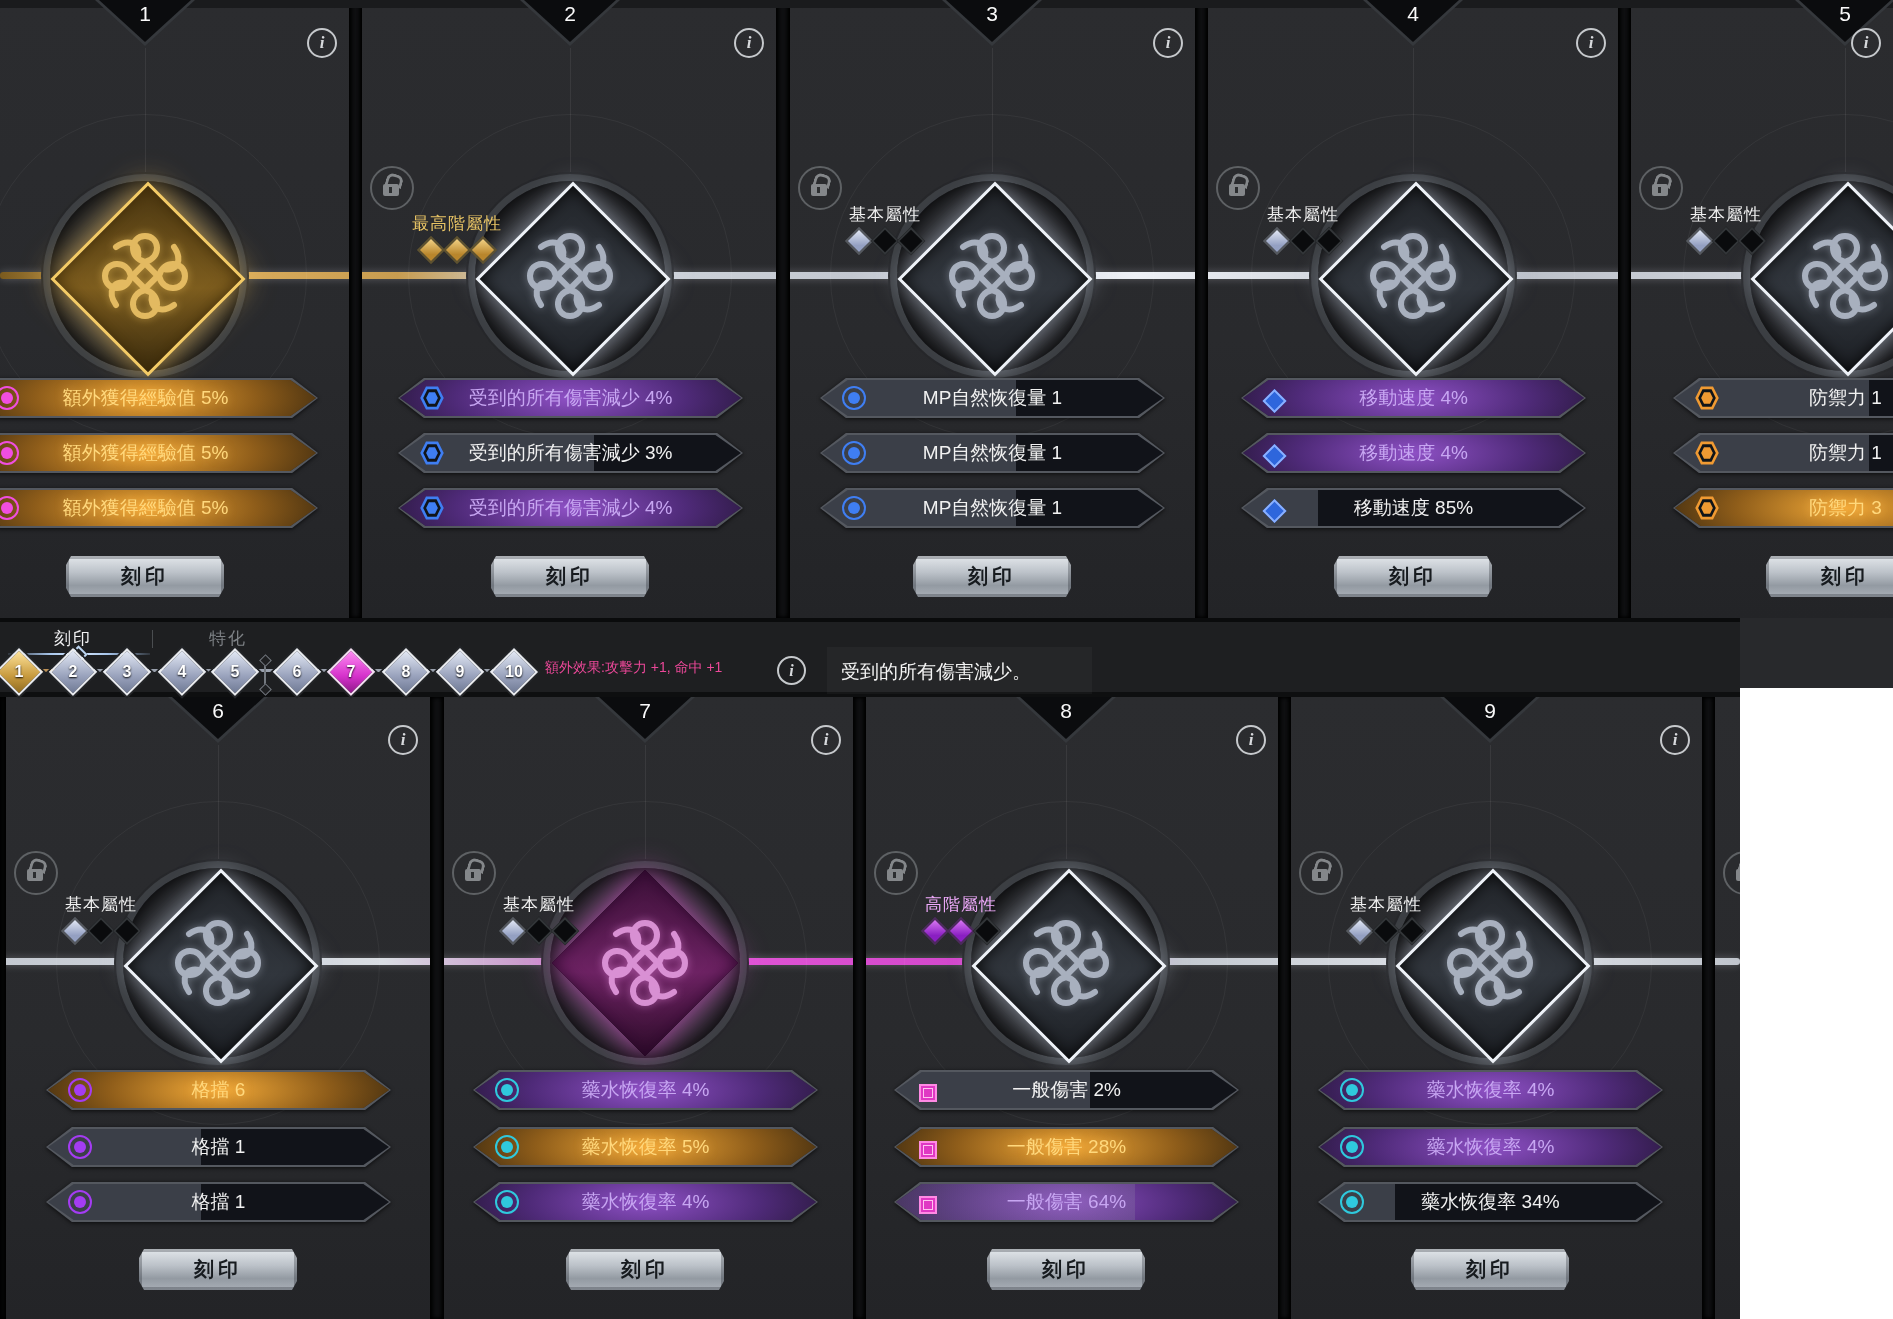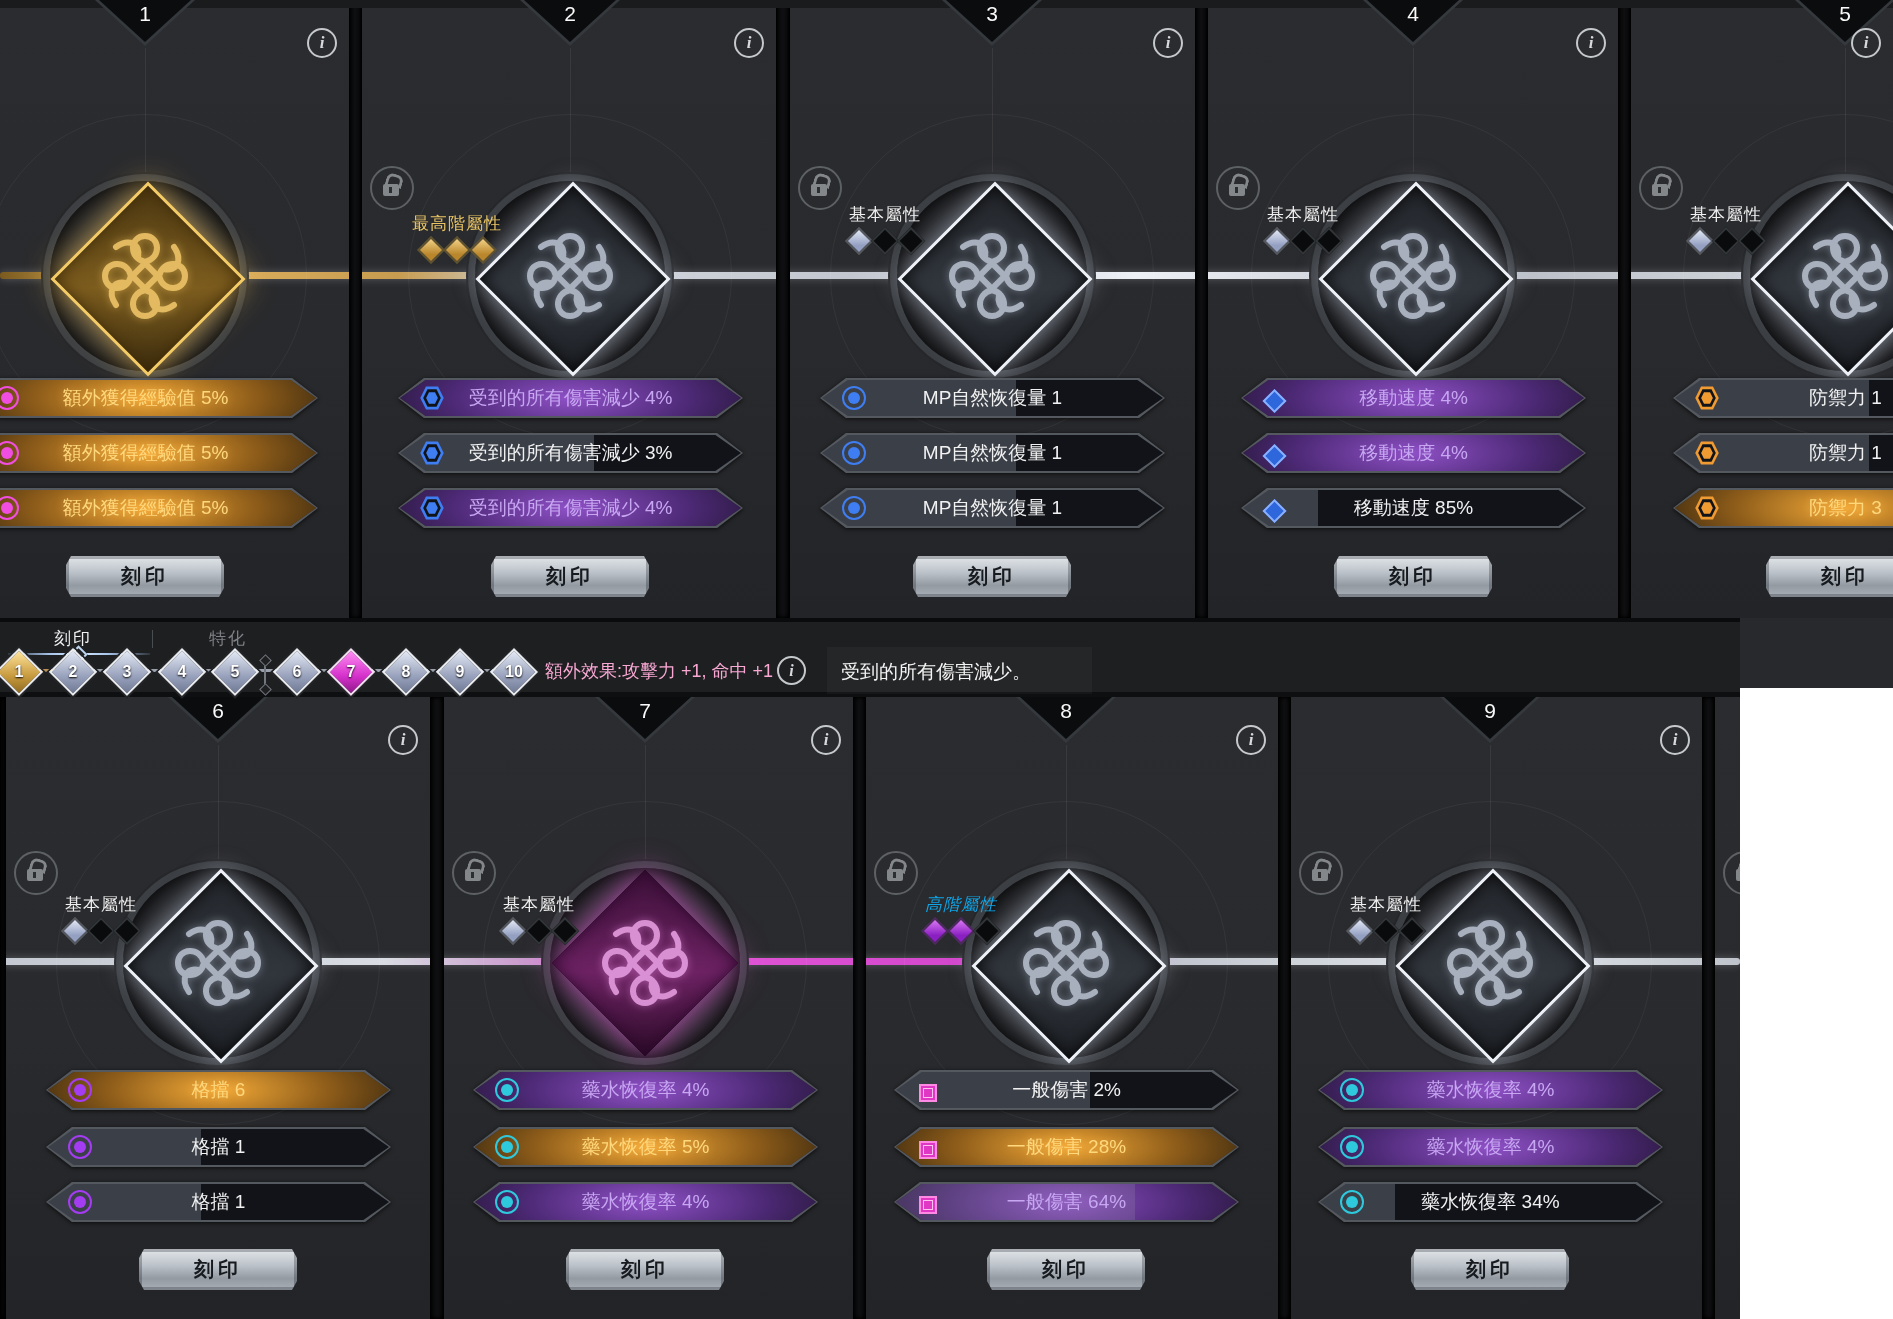--- a/index.html
+++ b/index.html
@@ -29,21 +29,21 @@
   
   .lock{position:absolute;left:8px;width:40px;height:40px;border:2px solid #5e6164;border-radius:50%;
         background:rgba(42,44,46,.5);z-index:6;}
   .lock .shackle{position:absolute;left:14px;top:6px;width:11px;height:10px;border:3px solid #84878a;border-bottom:none;
                  border-radius:7px 7px 0 0;transform:rotate(16deg);}
   .lock .body{position:absolute;left:11px;top:16px;width:16px;height:12px;background:#84878a;border-radius:2px;}
   .lock .body::after{content:"";position:absolute;left:6px;top:3px;width:3px;height:6px;background:#2c2e30;}
   
   .tier{position:absolute;width:130px;text-align:center;z-index:6;}
   .tier-label{font-size:17px;letter-spacing:1px;color:#f0f0f0;}
-  .tier-label.gold{color:#e9c565;}.tier-label.purple{color:#0ea5e9;font-style:italic;}
+  .tier-label.gold{color:#e9c565;}.tier-label.purple{color:#f0abfc;}
   .tier-diamonds{margin-top:5px;display:flex;justify-content:center;}
   .t-diamond{width:16px;height:16px;transform:rotate(45deg);margin:0 3px;border:2px solid #45484c;}
   .t-diamond.gold{background:linear-gradient(135deg,#f4d386,#b9862c 70%);border-color:#5e5230;}
   .t-diamond.silver{background:linear-gradient(135deg,#e3e9f6,#94a0c2 70%);border-color:#55595f;}
   .t-diamond.purple{background:linear-gradient(135deg,#da78f4,#8a1fc2 70%);border-color:#4d2a5e;}
   .t-diamond.black{background:#0a0b0d;border-color:#323538;}
   
   .rune-wrap{position:absolute;width:220px;height:220px;z-index:3;}
   .deco-circle{position:absolute;left:-52px;top:-52px;width:322px;height:322px;border:1px solid rgba(255,255,255,.05);border-radius:50%;}
   .rune-ring{position:absolute;left:15px;top:15px;width:190px;height:190px;border-radius:50%;
@@ -109,21 +109,21 @@
   .nav-node.gold{background:linear-gradient(135deg,#ffe49c,#c79a3e 60%,#8f6a20);}
   .nav-node.pink{background:linear-gradient(135deg,#ff8cf2,#d531cb 60%,#8f1788);border-color:#f4def2;}
   .nav-num{position:absolute;inset:0;transform:rotate(-45deg);display:flex;align-items:center;justify-content:center;
            color:#fff;font-size:16px;font-weight:bold;text-shadow:0 1px 2px #000;}
   .nav-link{position:absolute;top:46.5px;height:3px;background:#9aa1ad;z-index:1;}
   .nav-link.gold{background:#bd9156;}
   .nav-chain{position:absolute;left:264px;top:40px;width:2px;height:26px;background:#73787f;z-index:2;}
   .nav-chain::before,.nav-chain::after{content:"";position:absolute;left:-3px;width:7px;height:7px;transform:rotate(45deg);
      border:1.5px solid #73787f;background:#1e1f21;}
   .nav-chain::before{top:-6px;} .nav-chain::after{bottom:-6px;}
-  .strip-text{position:absolute;top:37px;font-size:18px;color:#f9a8d4;white-space:nowrap;}
+  .strip-text{position:absolute;top:37px;font-size:14px;color:#ec4899;white-space:nowrap;}
   .extra-effect{left:545px;}
   .extra-info{position:absolute;left:777px;top:34px;width:25px;height:25px;border:2px solid #c6c9cc;border-radius:50%;
      color:#d8dadd;display:flex;align-items:center;justify-content:center;font:italic bold 16px "Liberation Serif","DejaVu Serif",serif;}
   .toast-box{position:absolute;left:827px;top:25px;width:265px;height:47px;background:rgba(255,255,255,.035);}
   .toast-text{left:841px;font-size:19px;color:#f4f4f4;}
   .white-cutout{position:absolute;left:1740px;top:688px;width:153px;height:631px;background:#ffffff;z-index:60;}
 </style>
 </head>
 <body>
 

